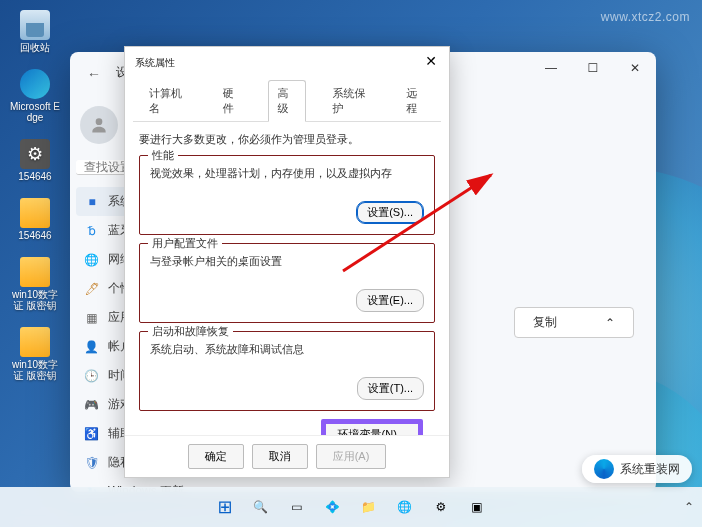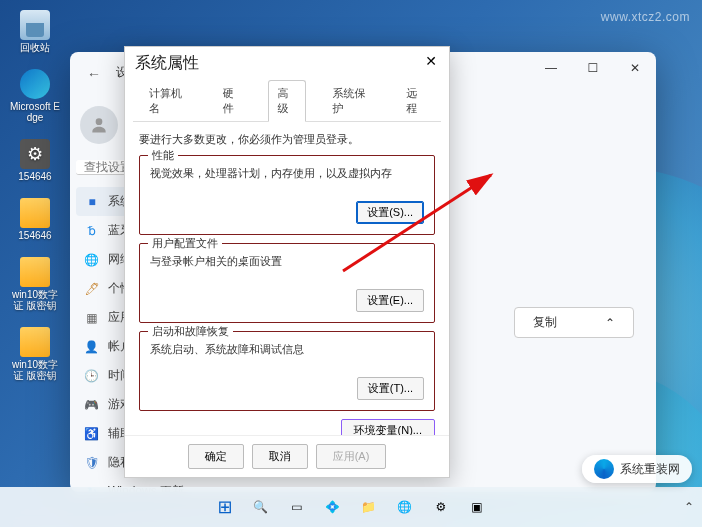--- a/index.html
+++ b/index.html
@@ -32,33 +32,33 @@
 .nav-item.active{background:#e8eef5}
 .nav-item .nic{width:16px;height:16px;display:flex;align-items:center;justify-content:center;font-size:12px}
 .nav-item .nlbl{font-size:12px;white-space:nowrap;overflow:hidden}
 .main{flex:1;padding:54px 22px 12px 8px;color:#333}
 .serial{color:#555;font-size:12px}
 .info-row{margin-top:18px;color:#555}
 .link{color:#1570c8;cursor:pointer;margin-top:34px;display:inline-block}
 .copy-btn{margin-top:24px;margin-left:auto;display:flex;align-items:center;gap:18px;border:1px solid #ccc;background:#fff;border-radius:4px;padding:6px 18px;cursor:pointer;width:120px;justify-content:space-between}
 .build{margin-top:60px;color:#666}
 .sysprops{position:absolute;left:124px;top:46px;width:326px;height:432px;background:#fff;border:1px solid #ccc;box-shadow:0 6px 24px rgba(0,0,0,.25);display:flex;flex-direction:column}
-.sysprops-title{height:30px;display:flex;align-items:center;padding:16px 10px;font-size:16px;color:#222}
+.sysprops-title{height:30px;display:flex;align-items:center;padding:16px 10px;font-size:10px;color:#222}
 .sysprops-close{position:absolute;right:4px;top:2px;width:28px;height:24px;display:flex;align-items:center;justify-content:center;cursor:pointer;font-size:14px}
 .tabs{display:flex;border-bottom:1px solid #ddd;padding:0 6px;gap:16px;margin:0 8px}
 .tab{padding:5px 9px;font-size:11px;color:#444;cursor:pointer;border:1px solid transparent;position:relative;top:1px}
 .tab.active{border:1px solid #ccc;border-bottom:1px solid #fff;background:#fff;border-radius:3px 3px 0 0}
 .sp-body{flex:1;padding:10px 14px;overflow:hidden}
 .admin-note{font-size:11px;color:#333;margin-bottom:8px}
 .group{border:1px solid #7f1d1d;border-radius:2px;padding:10px 10px 10px 10px;margin-bottom:8px;position:relative}
 .group-title{position:absolute;top:-8px;left:8px;background:#fff;padding:0 4px;font-size:11px;color:#333}
 .group-desc{font-size:11px;color:#333;margin-bottom:20px}
-.group-btn{float:right;padding:3px 10px;font-size:11px;border:1px solid #bbb;background:#f6f6f6;border-radius:2px;cursor:pointer}
+.group-btn{float:right;padding:3px 10px;font-size:11px;border:1px solid #bbb;background:#f6f6f6;border-radius:9px;cursor:pointer}
 .group-btn.hl{border:1px solid #0a62c8;box-shadow:0 0 0 1px #0a62c8 inset}
-.env-btn{display:block;margin:6px 0 2px auto;padding:3px 12px;font-size:11px;border:1px solid #8b5cf6;background:#f6f6f6;border-radius:2px;cursor:pointer}
+.env-btn{display:block;margin:6px 12px 2px auto;padding:3px 12px;font-size:11px;border:5px solid #8b5cf6;background:#f6f6f6;border-radius:2px;cursor:pointer}
 .sp-footer{display:flex;justify-content:center;gap:8px;padding:8px 12px;border-top:1px solid #eee}
 .sp-footer button{padding:4px 16px;font-size:11px;border:1px solid #bbb;background:#f6f6f6;border-radius:2px;cursor:pointer}
 .sp-footer button[disabled]{color:#aaa}
 .arrow{position:absolute;left:210px;top:120px;pointer-events:none}
 .taskbar{position:absolute;left:0;right:0;bottom:0;height:40px;background:rgba(238,244,249,.94);backdrop-filter:blur(6px);display:flex;align-items:center;justify-content:center;gap:6px}
 .taskbar .tb{width:30px;height:30px;border-radius:4px;display:flex;align-items:center;justify-content:center;cursor:pointer}
 .taskbar .tb.win{color:#0a62c8;font-size:18px}
 .tray{position:absolute;right:8px;display:flex;align-items:center;gap:8px;color:#444;font-size:11px}
 .watermark{position:absolute;right:10px;bottom:44px;background:rgba(255,255,255,.92);border-radius:14px;padding:4px 12px;display:flex;align-items:center;gap:6px;color:#333;font-size:13px;box-shadow:0 2px 8px rgba(0,0,0,.2)}
 .watermark .logo{width:20px;height:20px;border-radius:50%;background:conic-gradient(#0aa8e8,#0a62c8,#0aa8e8)}

